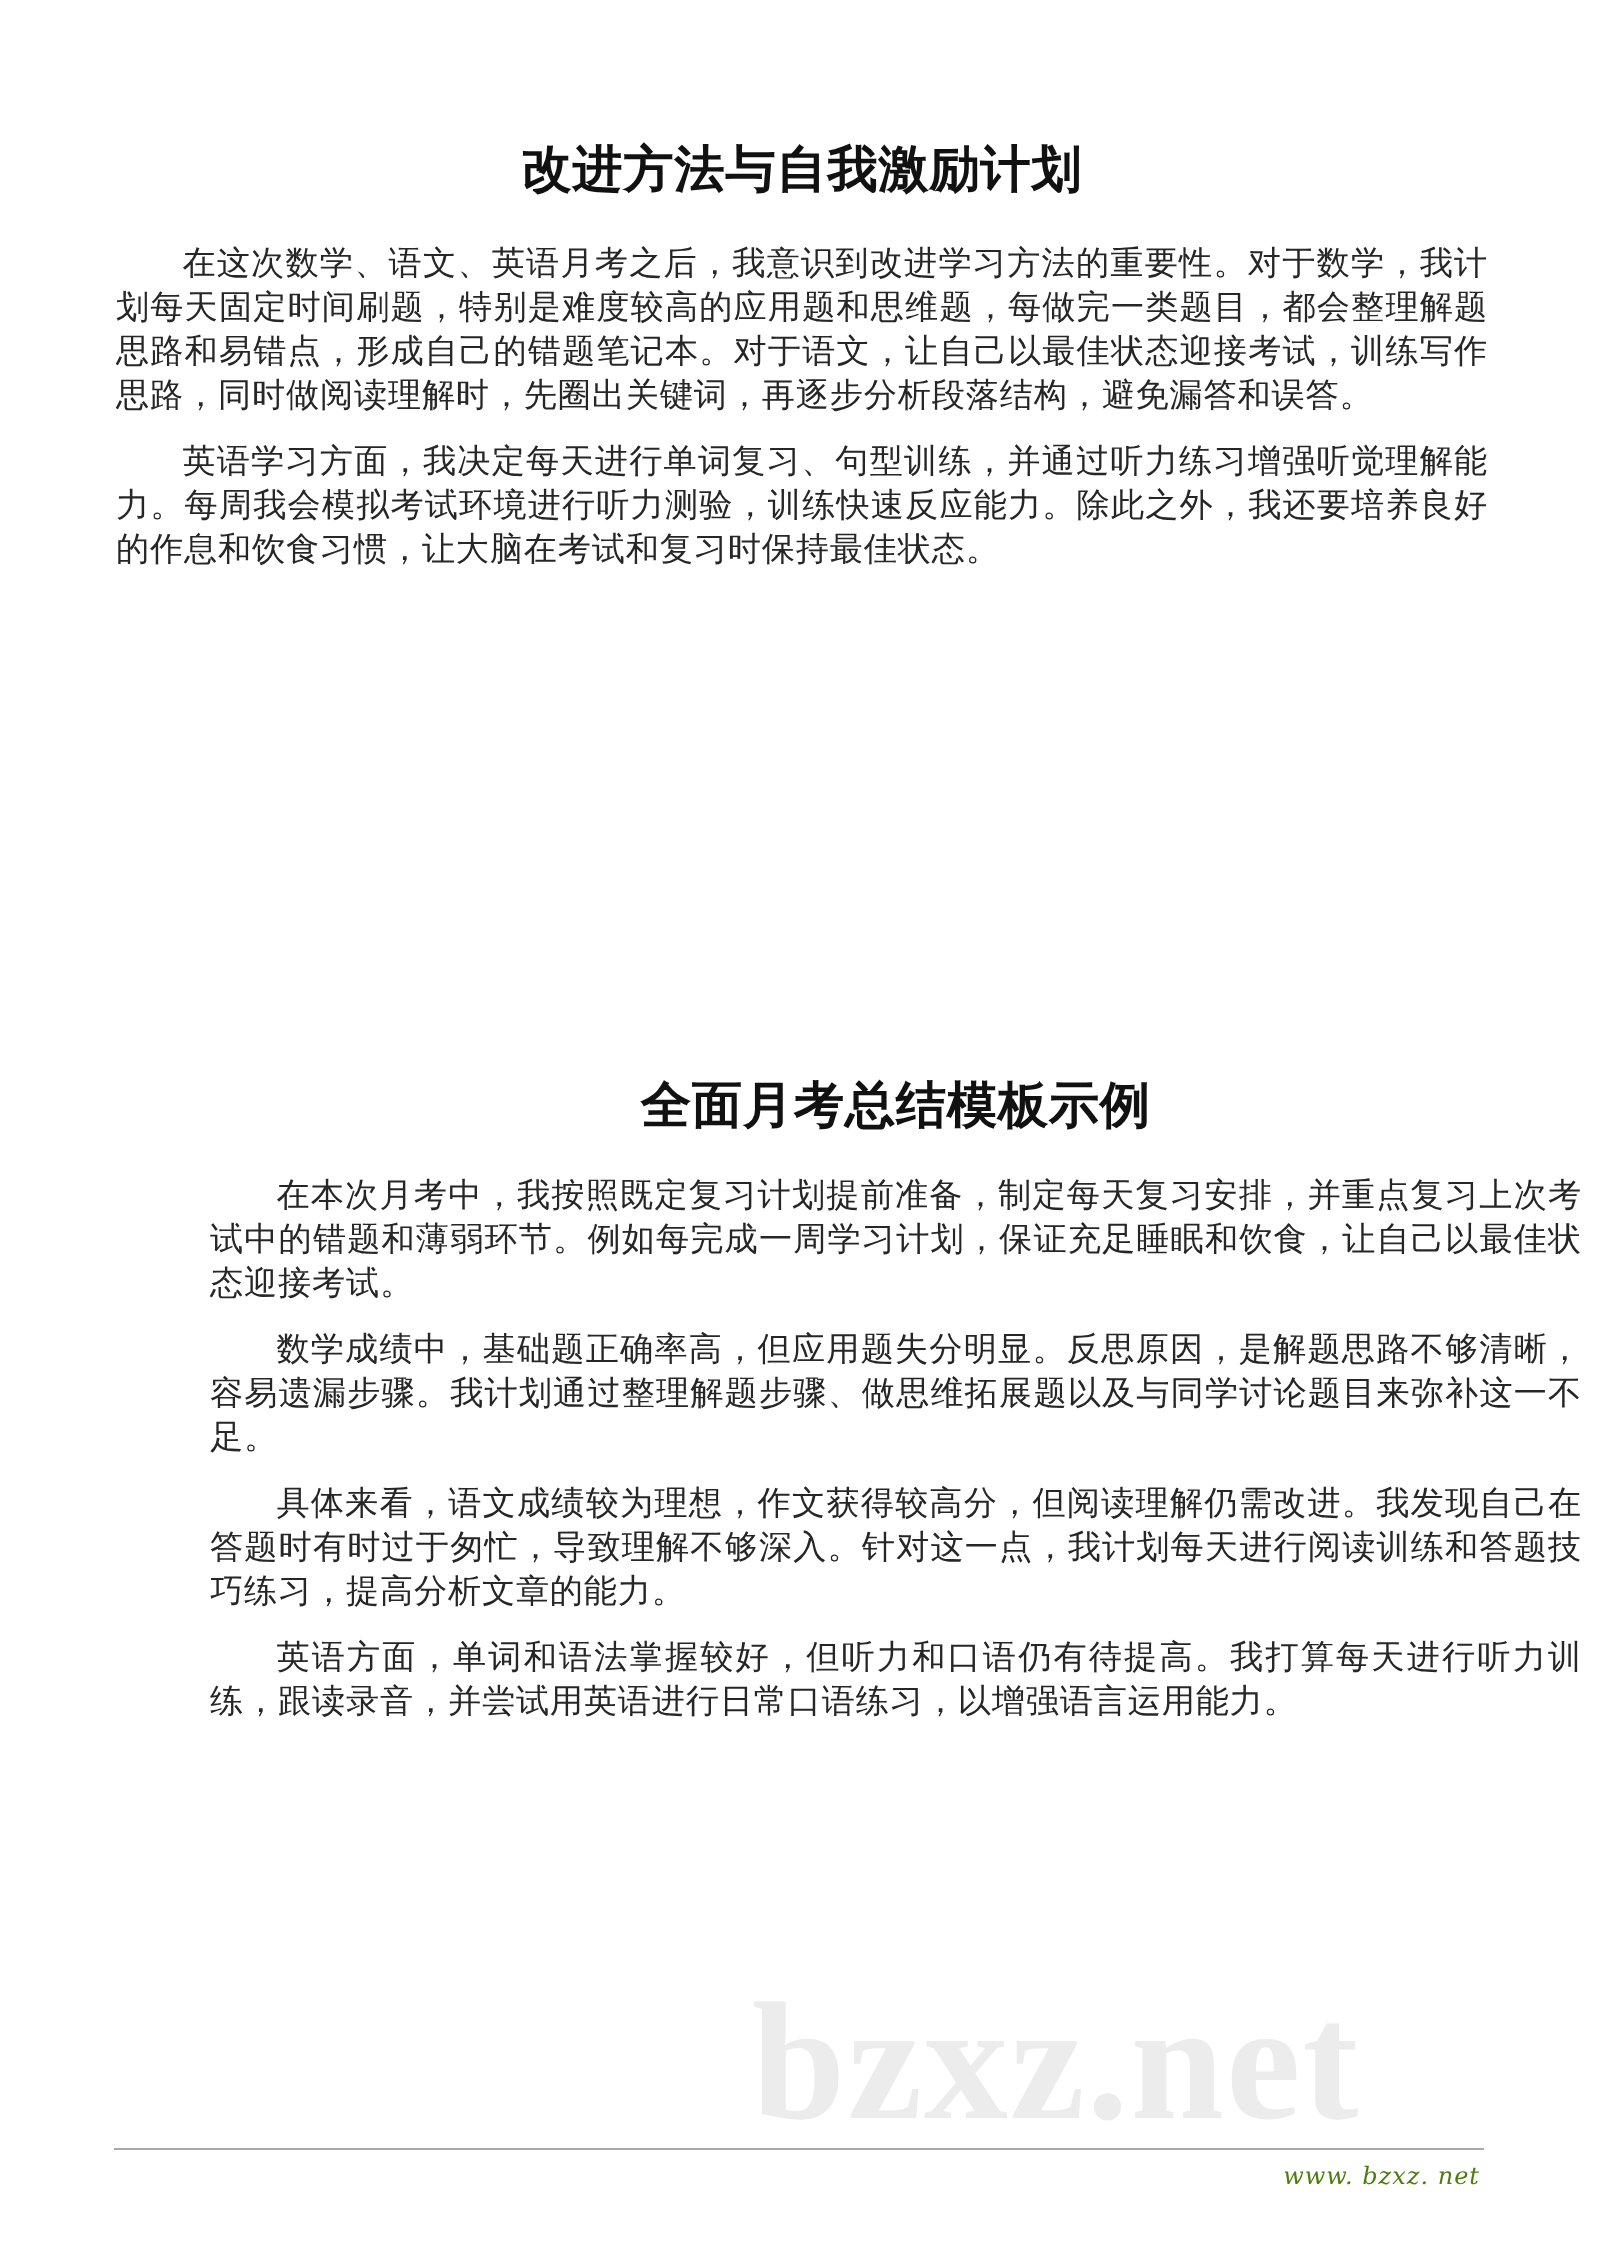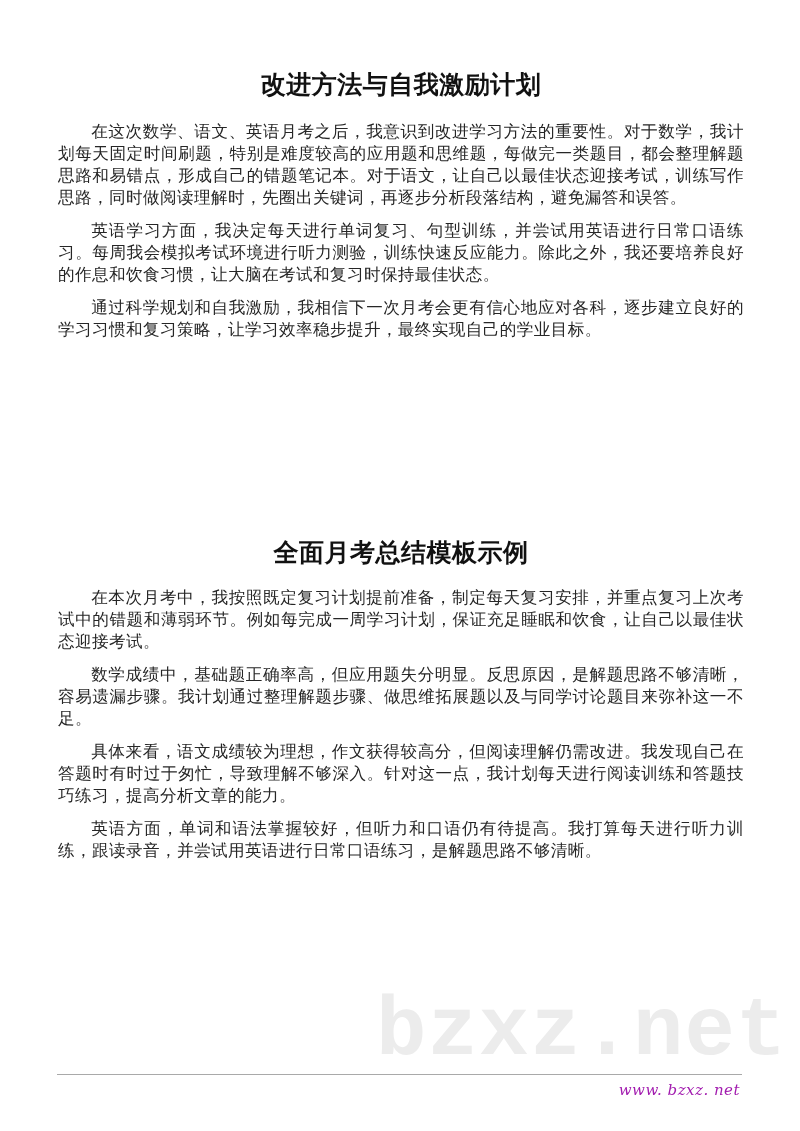--- a/index.html
+++ b/index.html
@@ -43,28 +43,28 @@
       text-align: justify;
       text-justify: inter-character;
       color: #262626;
       letter-spacing: 0.4px;
     }
     .paragraph + .paragraph {
       margin-top: 11px;
     }
     #sec-1 { top: 68px; }
     #sec-1 .section-title { margin-bottom: 19px; }
-    #sec-2 { top: 536px; }
+    #sec-2 { top: 536px; margin-left: 47px; }
     #sec-2 .section-title { margin-bottom: 17px; }
 
     .watermark {
       position: absolute;
       left: 376px;
       top: 990px;
-      font-family: Liberation Mono, monospace;
+      font-family: Liberation Serif, serif;
       font-weight: bold;
       font-size: 84px;
       line-height: 84px;
       color: #ececec;
       letter-spacing: 1px;
       user-select: none;
     }
     .footer-rule {
       position: absolute;
       left: 57px;
@@ -72,43 +72,42 @@
       width: 685px;
       height: 0;
       border-top: 1.5px solid #a9a9a9;
     }
     .footer-url {
       position: absolute;
       right: 60px;
       top: 1081px;
       font-family: "DejaVu Serif", "Liberation Serif", serif;
       font-style: italic;
-      font-size: 15px;
-      color: #a21caf;
+      font-size: 12px;
+      color: #4d7c0f;
       letter-spacing: 0.5px;
     }
   </style>
 </head>
 <body>
 
 <div class="page">
 
   <div class="section" id="sec-1">
     <h1 class="section-title">改进方法与自我激励计划</h1>
     <p class="paragraph">在这次数学、语文、英语月考之后，我意识到改进学习方法的重要性。对于数学，我计划每天固定时间刷题，特别是难度较高的应用题和思维题，每做完一类题目，都会整理解题思路和易错点，形成自己的错题笔记本。对于语文，让自己以最佳状态迎接考试，训练写作思路，同时做阅读理解时，先圈出关键词，再逐步分析段落结构，避免漏答和误答。</p>
-    <p class="paragraph">英语学习方面，我决定每天进行单词复习、句型训练，并尝试用英语进行日常口语练习。每周我会模拟考试环境进行听力测验，训练快速反应能力。除此之外，我还要培养良好的作息和饮食习惯，让大脑在考试和复习时保持最佳状态。</p>
-    <p class="paragraph">通过科学规划和自我激励，我相信下一次月考会更有信心地应对各科，逐步建立良好的学习习惯和复习策略，让学习效率稳步提升，最终实现自己的学业目标。</p>
+    <p class="paragraph">英语学习方面，我决定每天进行单词复习、句型训练，并通过听力练习增强听觉理解能力。每周我会模拟考试环境进行听力测验，训练快速反应能力。除此之外，我还要培养良好的作息和饮食习惯，让大脑在考试和复习时保持最佳状态。</p>
   </div>
 
   <div class="section" id="sec-2">
     <h1 class="section-title">全面月考总结模板示例</h1>
     <p class="paragraph">在本次月考中，我按照既定复习计划提前准备，制定每天复习安排，并重点复习上次考试中的错题和薄弱环节。例如每完成一周学习计划，保证充足睡眠和饮食，让自己以最佳状态迎接考试。</p>
     <p class="paragraph">数学成绩中，基础题正确率高，但应用题失分明显。反思原因，是解题思路不够清晰，容易遗漏步骤。我计划通过整理解题步骤、做思维拓展题以及与同学讨论题目来弥补这一不足。</p>
     <p class="paragraph">具体来看，语文成绩较为理想，作文获得较高分，但阅读理解仍需改进。我发现自己在答题时有时过于匆忙，导致理解不够深入。针对这一点，我计划每天进行阅读训练和答题技巧练习，提高分析文章的能力。</p>
-    <p class="paragraph">英语方面，单词和语法掌握较好，但听力和口语仍有待提高。我打算每天进行听力训练，跟读录音，并尝试用英语进行日常口语练习，是解题思路不够清晰。</p>
+    <p class="paragraph">英语方面，单词和语法掌握较好，但听力和口语仍有待提高。我打算每天进行听力训练，跟读录音，并尝试用英语进行日常口语练习，以增强语言运用能力。</p>
   </div>
 
   <div class="watermark">bzxz.net</div>
 
   <div class="footer-rule"></div>
   <div class="footer-url">www. bzxz. net</div>
 
 </div>
 
 </body></html>

